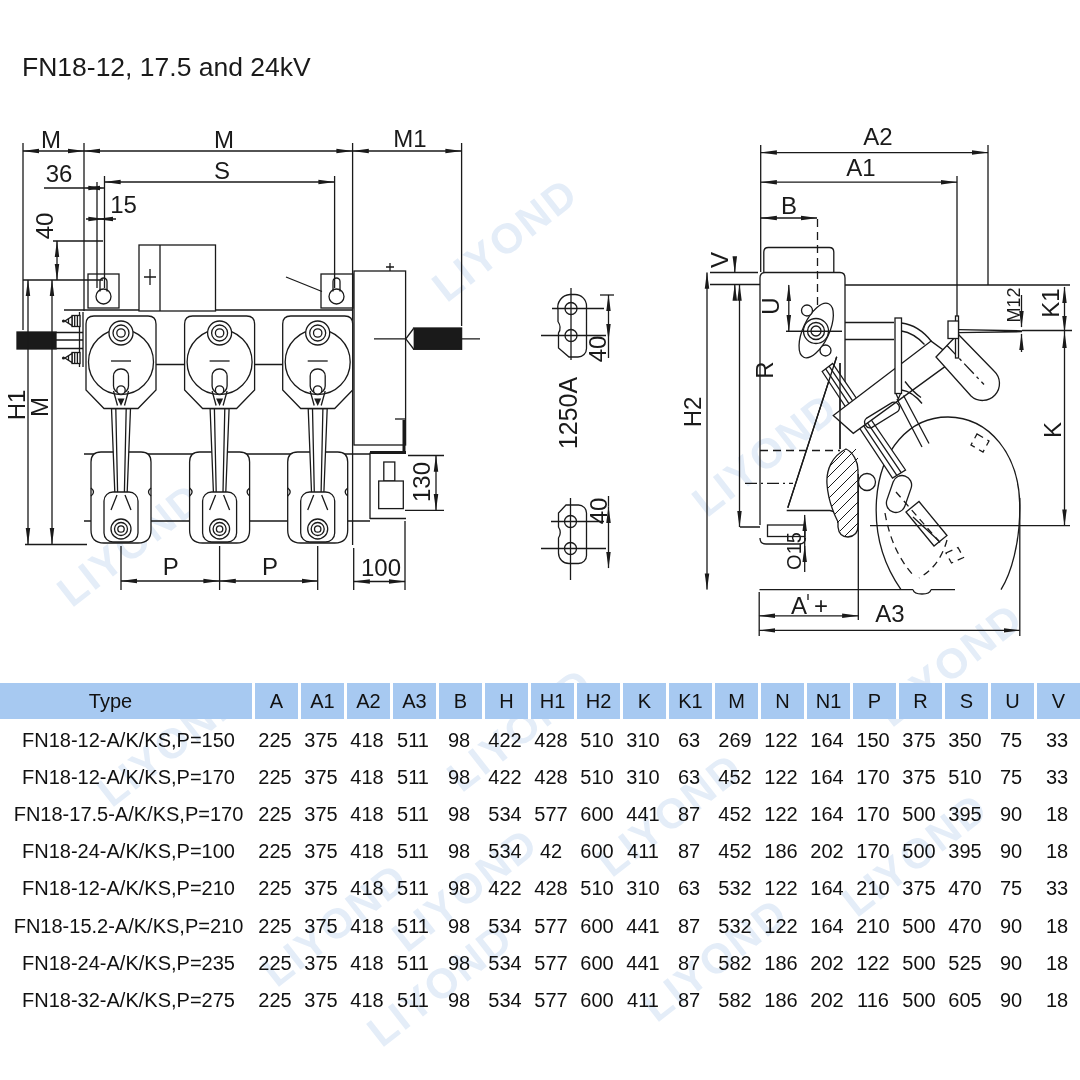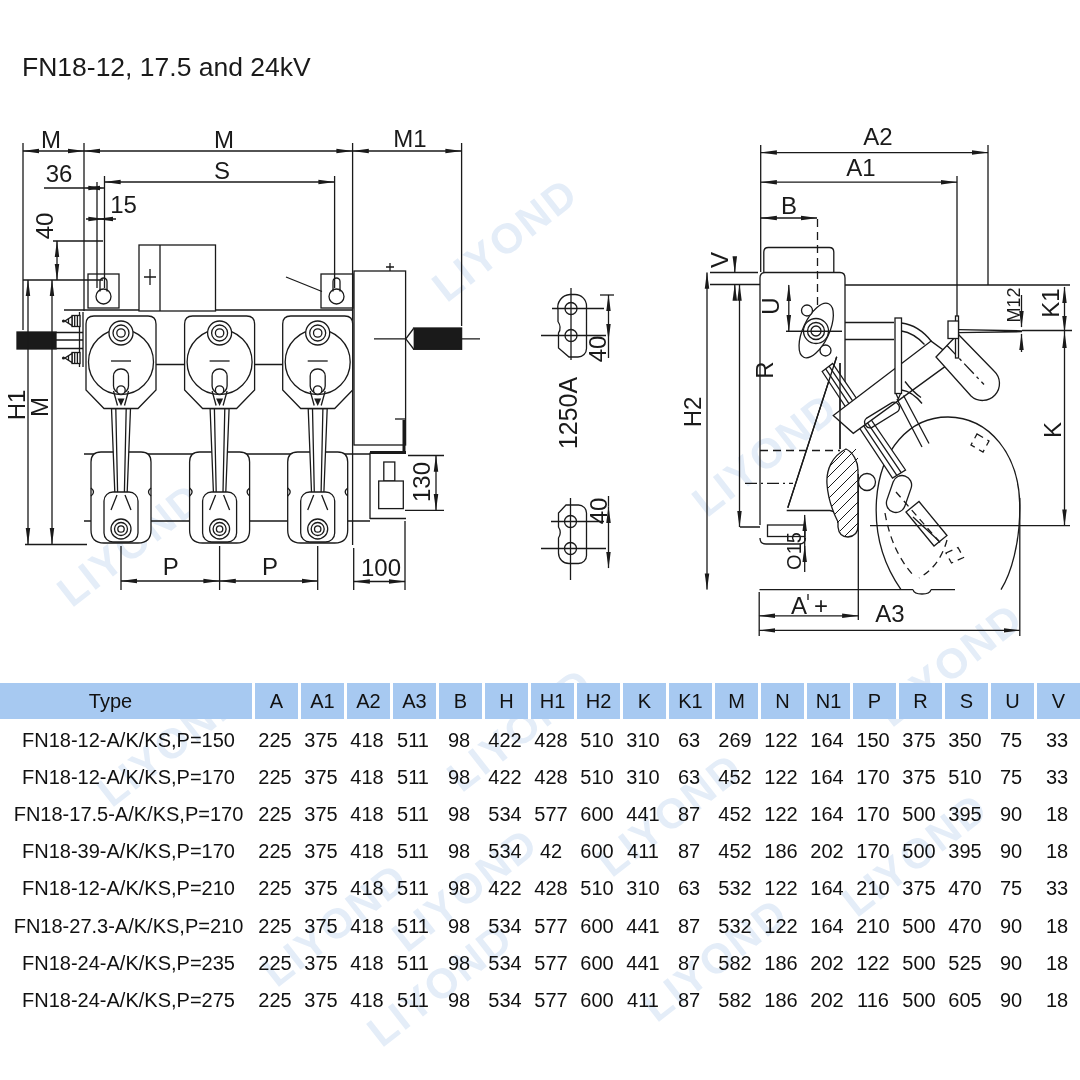--- a/index.html
+++ b/index.html
@@ -329,21 +329,21 @@
           <td>452</td>
           <td>122</td>
           <td>164</td>
           <td>170</td>
           <td>500</td>
           <td>395</td>
           <td>90</td>
           <td>18</td>
         </tr>
     <tr class="dt">
-          <td class="ty">FN18-39-A/K/KS,P=170</td>
+          <td class="ty">FN18-24-A/K/KS,P=100</td>
           <td>225</td>
           <td>375</td>
           <td>418</td>
           <td>511</td>
           <td>98</td>
           <td>534</td>
           <td>42</td>
           <td>600</td>
           <td>411</td>
           <td>87</td>
@@ -371,21 +371,21 @@
           <td>532</td>
           <td>122</td>
           <td>164</td>
           <td>210</td>
           <td>375</td>
           <td>470</td>
           <td>75</td>
           <td>33</td>
         </tr>
     <tr class="dt">
-          <td class="ty">FN18-27.3-A/K/KS,P=210</td>
+          <td class="ty">FN18-15.2-A/K/KS,P=210</td>
           <td>225</td>
           <td>375</td>
           <td>418</td>
           <td>511</td>
           <td>98</td>
           <td>534</td>
           <td>577</td>
           <td>600</td>
           <td>441</td>
           <td>87</td>
@@ -413,21 +413,21 @@
           <td>582</td>
           <td>186</td>
           <td>202</td>
           <td>122</td>
           <td>500</td>
           <td>525</td>
           <td>90</td>
           <td>18</td>
         </tr>
     <tr class="dt">
-          <td class="ty">FN18-24-A/K/KS,P=275</td>
+          <td class="ty">FN18-32-A/K/KS,P=275</td>
           <td>225</td>
           <td>375</td>
           <td>418</td>
           <td>511</td>
           <td>98</td>
           <td>534</td>
           <td>577</td>
           <td>600</td>
           <td>411</td>
           <td>87</td>

